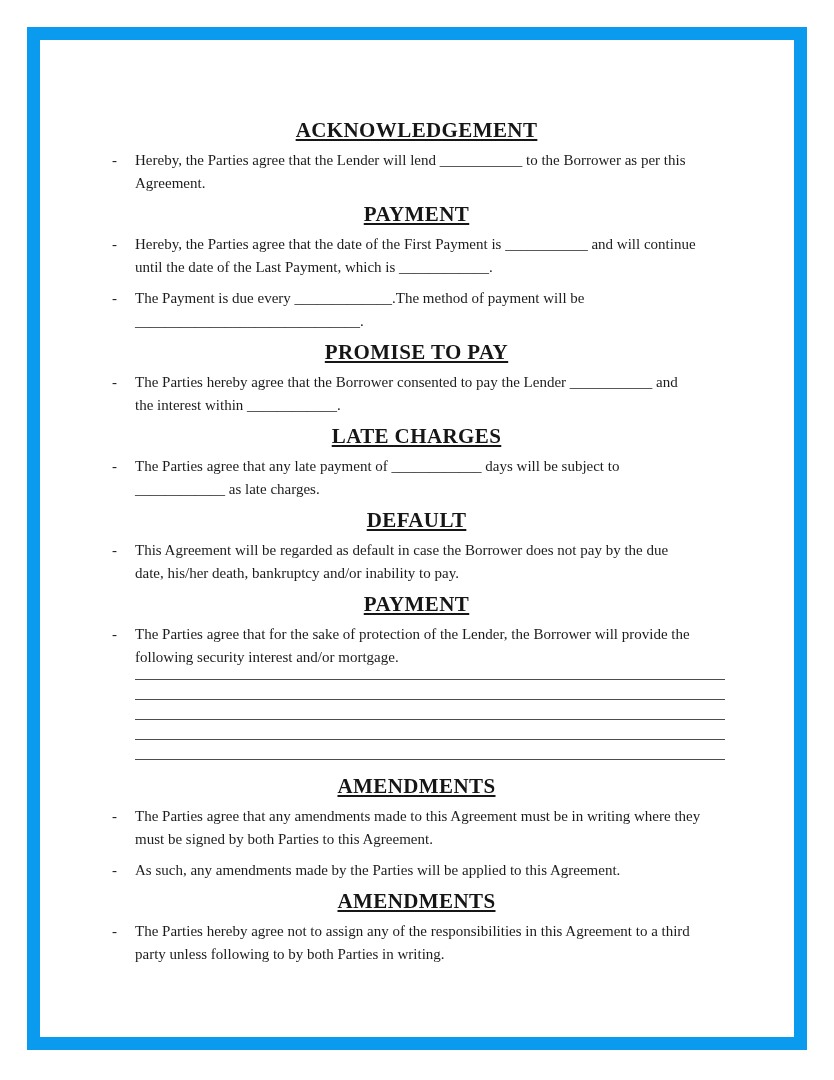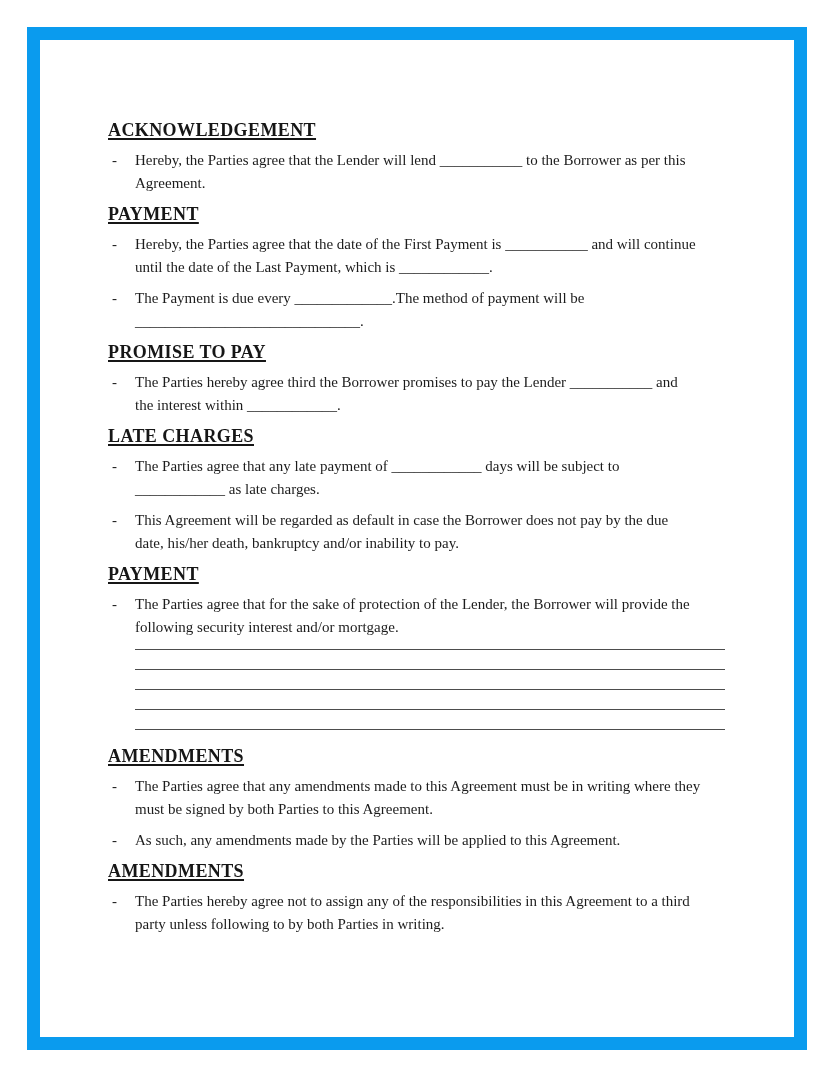--- a/index.html
+++ b/index.html
@@ -23,29 +23,30 @@
     background: #ffffff;
   }
   .content {
     position: absolute;
     left: 108px;
     top: 119px;
     width: 617px;
   }
   .doc-section { margin: 0; }
   .heading {
-    font-size: 18px;
+    font-size: 21px;
     font-weight: 700;
     letter-spacing: 0.4px;
     line-height: 23px;
     margin: 0 0 7px 0;
     text-decoration: underline;
     text-decoration-thickness: 1.5px;
     text-underline-offset: 2px;
     color: #161616;
+    text-align: center;
   }
   .bullet { display: flex; margin: 0 0 8px 0; }
   .dash {
     flex: 0 0 27px;
     box-sizing: border-box;
     padding-left: 4px;
     font-size: 15px;
     line-height: 23px;
   }
   .bullet-text {
@@ -86,35 +87,36 @@
       <span class="dash">-</span>
       <div class="bullet-text">The Payment is due every _____________.The method of payment will be
 ______________________________.</div>
     </div>
   </section>
 
   <section class="doc-section">
     <h2 class="heading">PROMISE TO PAY</h2>
     <div class="bullet">
       <span class="dash">-</span>
-      <div class="bullet-text">The Parties hereby agree third the Borrower promises to pay the Lender ___________ and
+      <div class="bullet-text">The Parties hereby agree that the Borrower consented to pay the Lender ___________ and
 the interest within ____________.</div>
     </div>
   </section>
 
   <section class="doc-section">
     <h2 class="heading">LATE CHARGES</h2>
     <div class="bullet">
       <span class="dash">-</span>
       <div class="bullet-text">The Parties agree that any late payment of ____________ days will be subject to
 ____________ as late charges.</div>
     </div>
   </section>
 
   <section class="doc-section">
+    <h2 class="heading">DEFAULT</h2>
     <div class="bullet">
       <span class="dash">-</span>
       <div class="bullet-text">This Agreement will be regarded as default in case the Borrower does not pay by the due
 date, his/her death, bankruptcy and/or inability to pay.</div>
     </div>
   </section>
 
   <section class="doc-section">
     <h2 class="heading">PAYMENT</h2>
     <div class="bullet">

